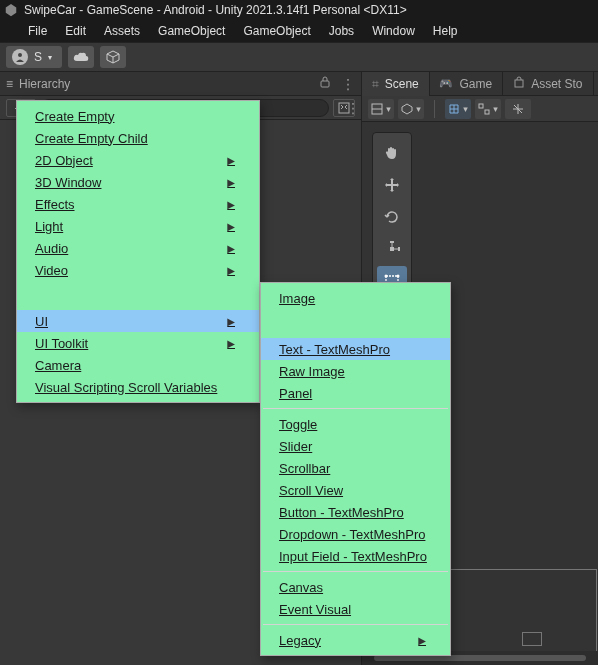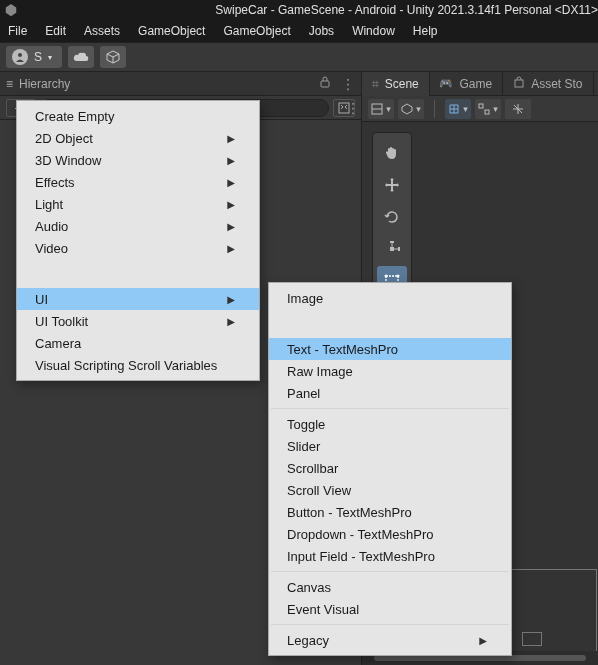--- a/index.html
+++ b/index.html
@@ -1,23 +1,23 @@
 <!DOCTYPE html>
 <html><head>
 <meta charset="utf-8">
 <style>
   * { box-sizing: border-box; margin: 0; padding: 0; font-family: "Segoe UI", Arial, sans-serif; }
   html, body { width: 598px; height: 665px; overflow: hidden; background: #333333; color: #c4c4c4; }
   body { font-size: 12px; }
 
-  .titlebar { height: 20px; background: #1a1a1a; color: #e0e0e0; display: flex; align-items: center; padding-left: 4px; justify-content: space-between; }
+  .titlebar { height: 20px; background: #1a1a1a; color: #e0e0e0; display: flex; align-items: center; padding-left: 4px; }
   .titlebar .logo { width: 14px; height: 14px; margin-right: 6px; }
   .titlebar-text { font-size: 12px; }
 
-  .menubar { height: 22px; background: #1a1a1a; display: flex; align-items: center; padding-left: 0; gap: 2px; }
+  .menubar { height: 22px; background: #1a1a1a; display: flex; align-items: center; padding-left: 20px; gap: 2px; }
   .menubar .menu-item { padding: 2px 8px; color: #e0e0e0; font-size: 12px; cursor: pointer; }
 
   .toolbar { height: 30px; background: #383838; border-top: 1px solid #222; border-bottom: 1px solid #222; display: flex; align-items: center; padding-left: 6px; gap: 6px; }
   .acct-btn { background: #555; border-radius: 3px; padding: 2px 10px 2px 6px; display: flex; align-items: center; gap: 6px; color:#ddd; height:22px;}
   .acct-btn .avatar { width:16px;height:16px;border-radius:50%;background:#bbb;color:#333;font-size:10px;display:flex;align-items:center;justify-content:center; }
   .toolbar-btn { width:26px;height:22px;background:#555;border-radius:3px;display:flex;align-items:center;justify-content:center;color:#ddd; }
 
   .panels { display: flex; height: calc(665px - 20px - 22px - 30px); }
 
   .hierarchy { width: 362px; background: #383838; border-right: 1px solid #222; display:flex; flex-direction:column; }
@@ -45,28 +45,28 @@
 
   .vp-tools { position:absolute; top:10px; left:10px; width:40px; background:#444; border:1px solid #222; border-radius:4px; display:flex;flex-direction:column; padding:4px 0;}
   .vp-tool { height:30px; display:flex; align-items:center; justify-content:center; color:#bbb; margin:1px 4px; border-radius:3px;}
   .vp-tool.active { background:#5a7a9a; color:#fff; }
 
   .vp-scrollbar-h { position:absolute; bottom:0; left:0; right:0; height:14px; background:#2d2d2d; display:flex; align-items:center; padding:0 10px;}
   .vp-scroll-thumb-h { position:absolute; left:5%; width:90%; height:6px; background:#555; border-radius:3px;}
   .vp-rect { position:absolute; border:1px solid #767676; }
 
   
-  .context-menu { position:absolute; background:#e5e5e5; color:#1a1a1a; border:1px solid #aaa; box-shadow:2px 4px 10px rgba(0,0,0,0.35); font-size:13px; padding:4px 0;}
+  .context-menu { position:absolute; background:#86efac; color:#1a1a1a; border:1px solid #aaa; box-shadow:2px 4px 10px rgba(0,0,0,0.35); font-size:13px; padding:4px 0;text-decoration:underline;}
   .cm-item { padding: 4px 24px 4px 18px; height:22px; display:flex; align-items:center; justify-content:space-between; cursor:pointer; white-space:nowrap;}
   .cm-item.highlight { background:#90c8f6;margin-top:29px; }
   .cm-item .chev { color:#333; font-size:10px; margin-left:24px;}
   .cm-sep { height:1px; background:#d4d4d4; margin:4px 2px; }
 
   #cm1 { top: 100px; left: 16px; width: 244px; }
-  #cm2 { top: 282px; left: 268px; width: 244px; }
+  #cm2 { top: 282px; left: 260px; width: 191px; }
 
   .tri { font-size:8px; }
   .chevron-down::after{content:"▾";font-size:9px;margin-left:3px;color:#bbb;}
 </style>
 </head>
 <body>
 
 <div class="titlebar">
   <span class="logo">
     <svg viewBox="0 0 16 16" width="14" height="14">
@@ -258,20 +258,23 @@
       </div>
     </div>
   </div>
 </div>
 
 <div id="cm1" class="context-menu">
   <div class="cm-item">
       <span>Create Empty</span>
     </div>
   <div class="cm-item">
+      <span>Create Empty Child</span>
+    </div>
+  <div class="cm-item">
       <span>2D Object</span>
       <span class="chev">▶</span>
     </div>
   <div class="cm-item">
       <span>3D Window</span>
       <span class="chev">▶</span>
     </div>
   <div class="cm-item">
       <span>Effects</span>
       <span class="chev">▶</span>

